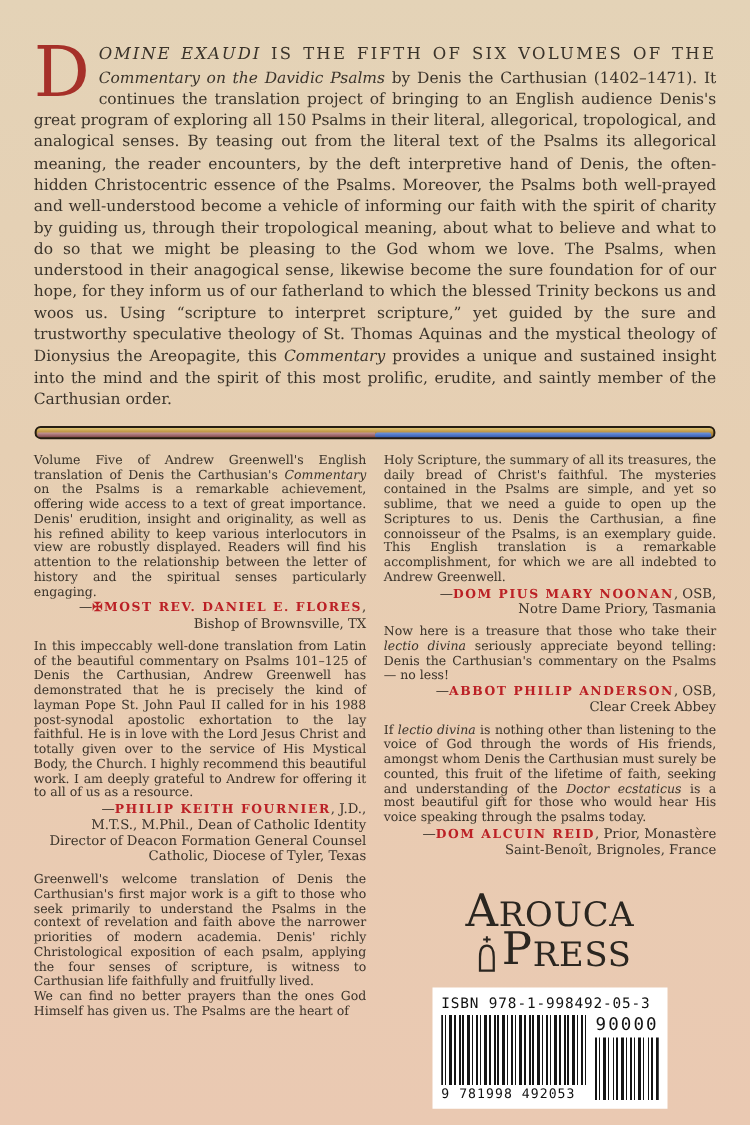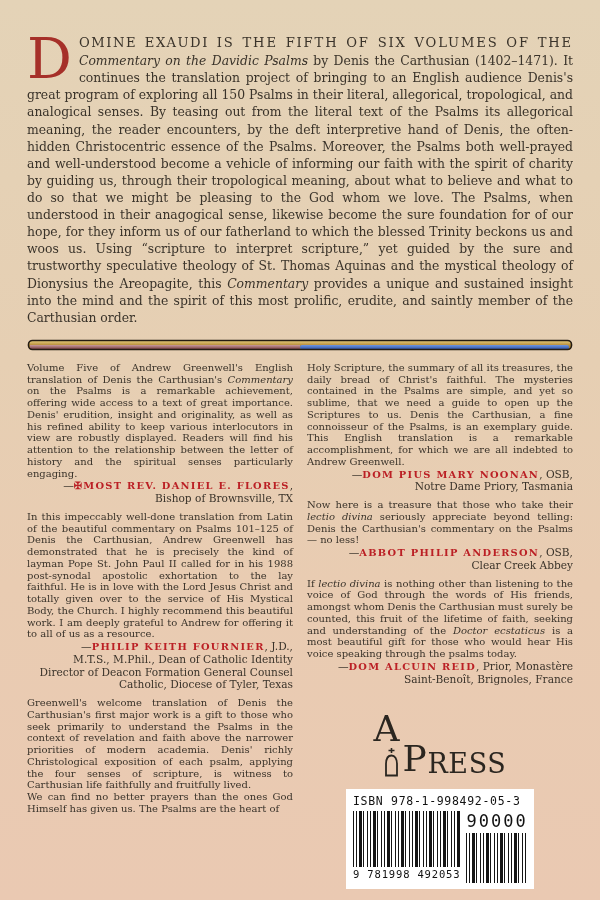--- a/index.html
+++ b/index.html
@@ -18,21 +18,21 @@
     font-size:12.4px;line-height:1.38;color:var(--text-dark);
     text-align:justify;margin:0;
   }
   .dropcap{
     float:left;font-size:56px;line-height:.8;color:var(--dropcap-red);
     padding:3px 7px 0 0;font-family:"DejaVu Serif",serif;
   }
   .seg-n{font-style:normal;}
   .seg-i{font-style:italic;}
   .seg-c{letter-spacing:.14em;font-size:1.06em;}
-  .seg-ci{letter-spacing:.12em;font-size:1.06em;margin-top:40px;}
+  .seg-ci{font-style:italic;letter-spacing:.12em;font-size:1.06em;margin-top:40px;}
   .seg-name{color:var(--accent-red);font-weight:bold;letter-spacing:.13em;font-size:.93em;}
   
   .pen-rule{display:block;margin:13px auto 11px;}
   
   .columns{display:flex;gap:14px;color:var(--text-dark);}
   .col{flex:1;min-width:0;}
   .bpara{font-size:10px;line-height:1.175;text-align:justify;margin:0;}
   .attrib{font-size:10.6px;line-height:1.2;text-align:right;margin:0 0 6px;text-indent:15px;}
   .attrib .seg-n{text-indent:0;}
   
@@ -54,21 +54,21 @@
   .bars{
     background-image:repeating-linear-gradient(90deg,
       #141414 0px,#141414 1.5px,#fff 1.5px,#fff 3px,
       #141414 3px,#141414 4px,#fff 4px,#fff 6.5px,
       #141414 6.5px,#141414 9px,#fff 9px,#fff 10.5px,
       #141414 10.5px,#141414 11.5px,#fff 11.5px,#fff 14px);
   }
   .bars-main{height:56px;}
   .bc-digits{font-size:10.5px;letter-spacing:.08em;margin-top:1px;white-space:nowrap;}
   .bc-supp{margin-left:6px;flex:1;}
-  .supp-num{font-size:17px;letter-spacing:.12em;}
+  .supp-num{font-size:14px;letter-spacing:.12em;}
   .bars-supp{height:50px;margin-top:2px;}
 </style>
 </head>
 <body>
 
 <div class="cover">
 
   <p class="lead">
     <span class="dropcap">D</span><span><span class="seg-ci">OMINE EXAUDI</span><span class="seg-c"> IS THE FIFTH OF SIX VOLUMES OF THE </span><span class="seg-i">Commentary on the Davidic Psalms</span><span class="seg-n"> by Denis the Carthusian (1402–1471). It continues the translation project of bringing to an English audience Denis's great program of exploring all 150 Psalms in their literal, allegorical, tropological, and analogical senses. By teasing out from the literal text of the Psalms its allegorical meaning, the reader encounters, by the deft interpretive hand of Denis, the often-hidden Christocentric essence of the Psalms. Moreover, the Psalms both well-prayed and well-understood become a vehicle of informing our faith with the spirit of charity by guiding us, through their tropological meaning, about what to believe and what to do so that we might be pleasing to the God whom we love. The Psalms, when understood in their anagogical sense, likewise become the sure foundation for of our hope, for they inform us of our fatherland to which the blessed Trinity beckons us and woos us. Using “scripture to interpret scripture,” yet guided by the sure and trustworthy speculative theology of St. Thomas Aquinas and the mystical theology of Dionysius the Areopagite, this </span><span class="seg-i">Commentary</span><span class="seg-n"> provides a unique and sustained insight into the mind and the spirit of this most prolific, erudite, and saintly member of the Carthusian order.</span></span>
   </p>
@@ -110,20 +110,21 @@
       <p class="bpara"><span class="seg-n">Holy Scripture, the summary of all its treasures, the daily bread of Christ's faithful. The mysteries contained in the Psalms are simple, and yet so sublime, that we need a guide to open up the Scriptures to us. Denis the Carthusian, a fine connoisseur of the Psalms, is an exemplary guide. This English translation is a remarkable accomplishment, for which we are all indebted to Andrew Greenwell.</span></p>
       <p class="attrib"><span class="seg-n">—</span><span class="seg-name">DOM PIUS MARY NOONAN</span><span class="seg-n">, OSB, Notre Dame Priory, Tasmania</span></p>
       <p class="bpara"><span class="seg-n">Now here is a treasure that those who take their </span><span class="seg-i">lectio divina</span><span class="seg-n"> seriously appreciate beyond telling: Denis the Carthusian's commentary on the Psalms — no less!</span></p>
       <p class="attrib"><span class="seg-n">—</span><span class="seg-name">ABBOT PHILIP ANDERSON</span><span class="seg-n">, OSB, Clear Creek Abbey</span></p>
       <p class="bpara"><span class="seg-n">If </span><span class="seg-i">lectio divina</span><span class="seg-n"> is nothing other than listening to the voice of God through the words of His friends, amongst whom Denis the Carthusian must surely be counted, this fruit of the lifetime of faith, seeking and understanding of the </span><span class="seg-i">Doctor ecstaticus</span><span class="seg-n"> is a most beautiful gift for those who would hear His voice speaking through the psalms today.</span></p>
       <p class="attrib"><span class="seg-n">—</span><span class="seg-name">DOM ALCUIN REID</span><span class="seg-n">, Prior, Monastère Saint-Benoît, Brignoles, France</span></p>
 
       <div class="logo">
         <div class="logo-line">
           <span class="big">A</span>
+            <span class="rest">ROUCA</span>
         </div>
         <div class="logo-line logo-line2">
           <svg class="bell" width="19" height="30" viewBox="0 0 19 30">
             <path d="M9.5 1 v5 M6.5 3.5 h6" stroke="#2b2620" stroke-width="1.6" fill="none"></path>
             <path d="M4 28.5 h11 v-11 c0 -6 -2.2 -9 -5.5 -9 s-5.5 3 -5.5 9 z" stroke="#2b2620" stroke-width="1.8" fill="none"></path>
           </svg>
           <span class="big">P</span>
             <span class="rest">RESS</span>
         </div>
       </div>

